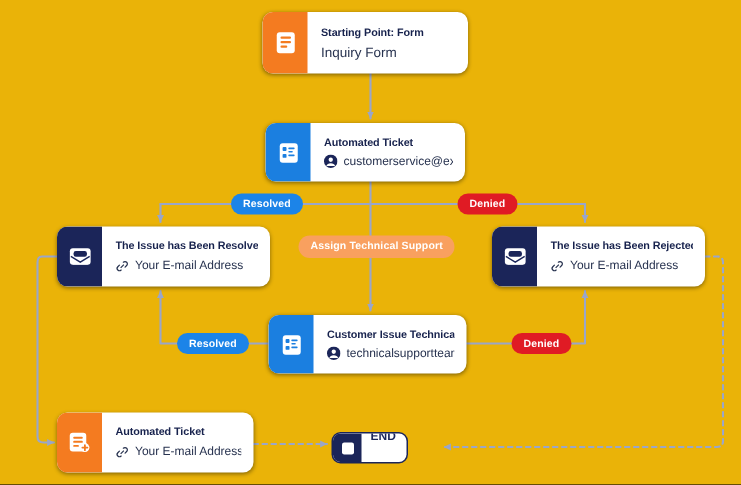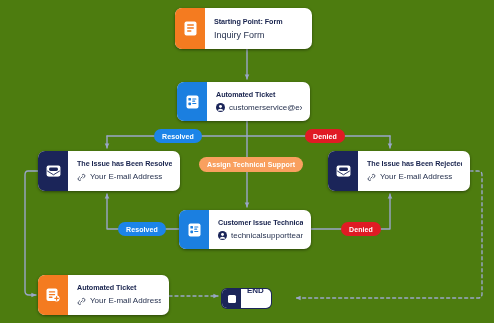--- a/index.html
+++ b/index.html
@@ -5,21 +5,21 @@
   * { box-sizing: border-box; margin: 0; padding: 0; }
   html, body {
     width: 494px; height: 323px;
     background: #000000;
     font-family: "Liberation Sans", sans-serif;
     overflow: hidden;
   }
   #canvas {
     position: relative;
     width: 494px; height: 323px;
-    background: #4d7c0f;
+    background: #eab308;
   }
   #edges {
     position: absolute; inset: 0;
     width: 494px; height: 323px;
     pointer-events: none;
   }
 
   
   .node {
     position: absolute;

